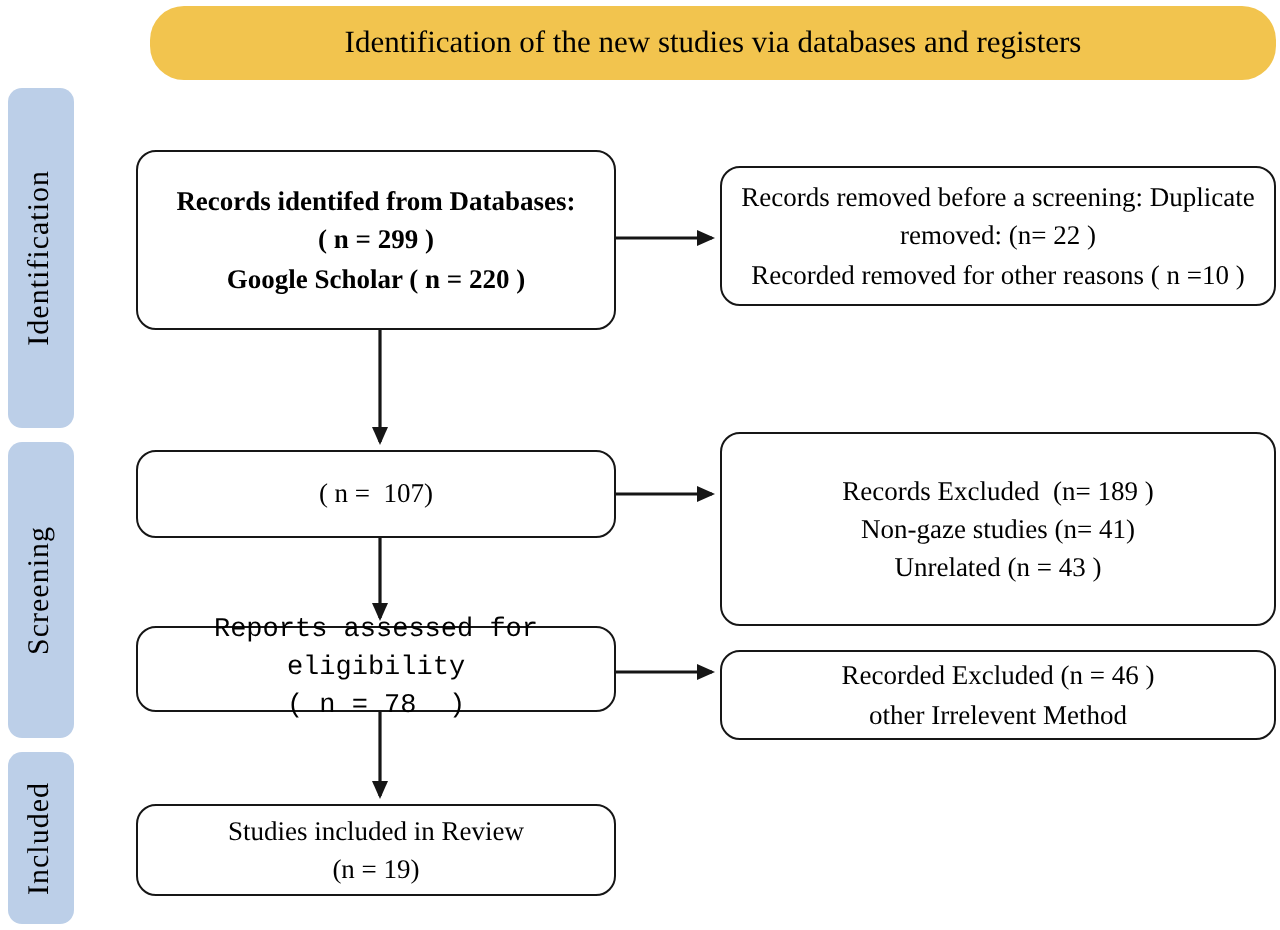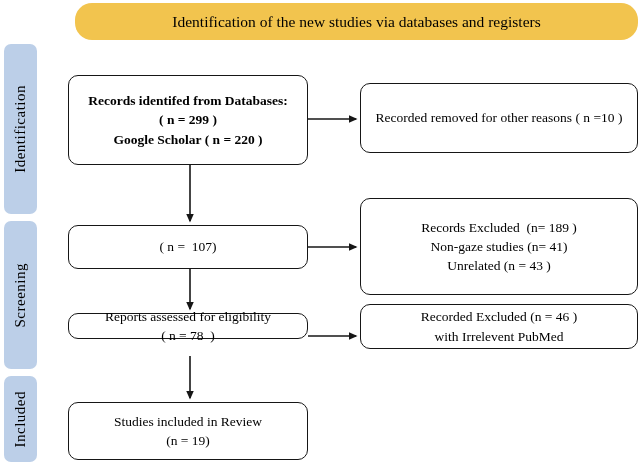--- a/index.html
+++ b/index.html
@@ -77,43 +77,45 @@
   <div class="box lcol" style="top:75px; height:90px;font-weight:bold;">
     <div class="line">Records identifed from Databases:</div>
     <div class="line">( n = 299 )</div>
     <div class="line">Google Scholar ( n = 220 )</div>
   </div>
 
   <div class="box lcol" style="top:225px; height:44px;">
     <div class="line">( n =  107)</div>
   </div>
 
-  <div class="box lcol" style="top:313px; height:26px;">
+  <div class="box lcol" style="top:313px; height:43px;font-family:Liberation Mono, monospace;">
     <div class="line">Reports assessed for eligibility</div>
     <div class="line">( n = 78  )</div>
   </div>
 
-  <div class="box lcol" style="top:402px; height:58px;">
+  <div class="box lcol" style="top:402px; height:46px;">
     <div class="line">Studies included in Review</div>
     <div class="line">(n = 19)</div>
   </div>
 
   <div class="box rcol" style="top:83px; height:70px;">
+    <div class="line">Records removed before a screening: Duplicate</div>
+    <div class="line">removed: (n= 22 )</div>
     <div class="line">Recorded removed for other reasons ( n =10 )</div>
   </div>
 
-  <div class="box rcol" style="top:198px; height:97px;">
+  <div class="box rcol" style="top:216px; height:97px;">
     <div class="line">Records Excluded  (n= 189 )</div>
     <div class="line">Non-gaze studies (n= 41)</div>
     <div class="line">Unrelated (n = 43 )</div>
   </div>
 
-  <div class="box rcol" style="top:304px; height:45px;">
+  <div class="box rcol" style="top:325px; height:45px;">
     <div class="line">Recorded Excluded (n = 46 )</div>
-    <div class="line">with Irrelevent PubMed</div>
+    <div class="line">other Irrelevent Method</div>
   </div>
 
   <svg id="arrows" viewBox="0 0 640 465" xmlns="http://www.w3.org/2000/svg">
     <defs>
       <marker id="ah" markerWidth="10" markerHeight="9" refX="7.5" refY="4" orient="auto" markerUnits="userSpaceOnUse">
         <path d="M0,0 L9,4 L0,8 z" fill="#161616"></path>
       </marker>
     </defs>
     <line x1="190" y1="165" x2="190" y2="221" stroke="#161616" stroke-width="1.6" marker-end="url(#ah)"></line>
     <line x1="190" y1="269" x2="190" y2="309" stroke="#161616" stroke-width="1.6" marker-end="url(#ah)"></line>

